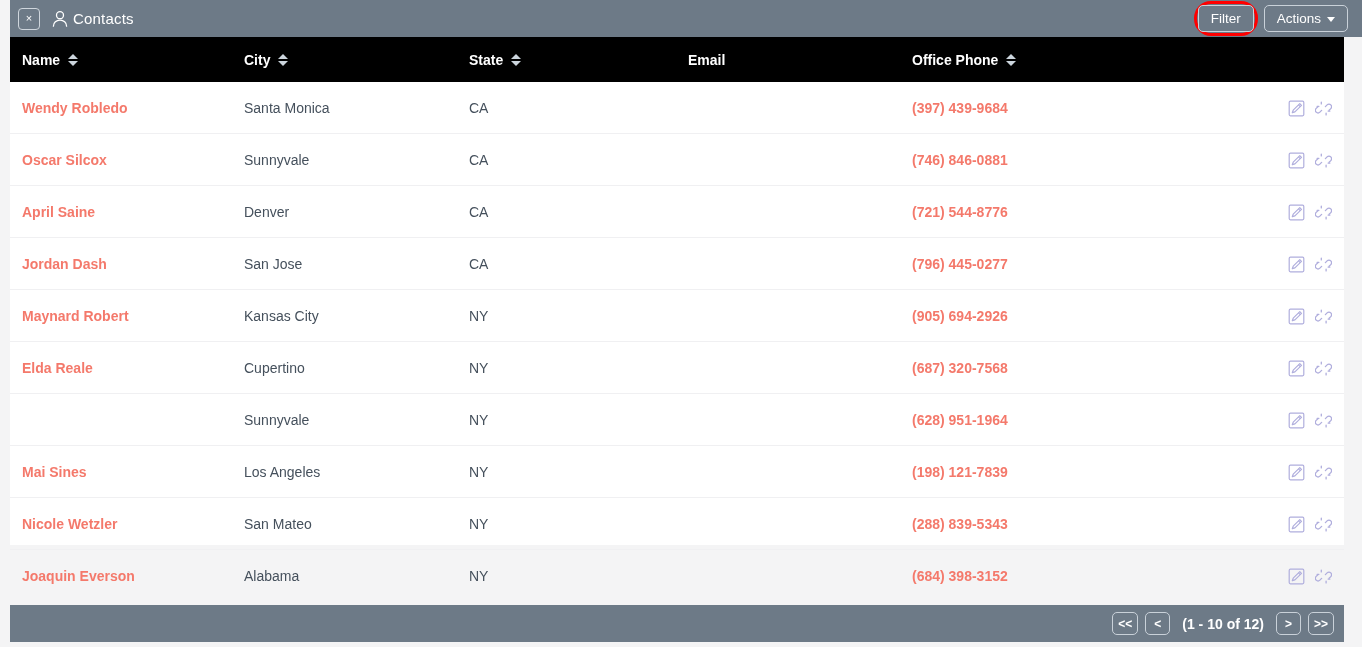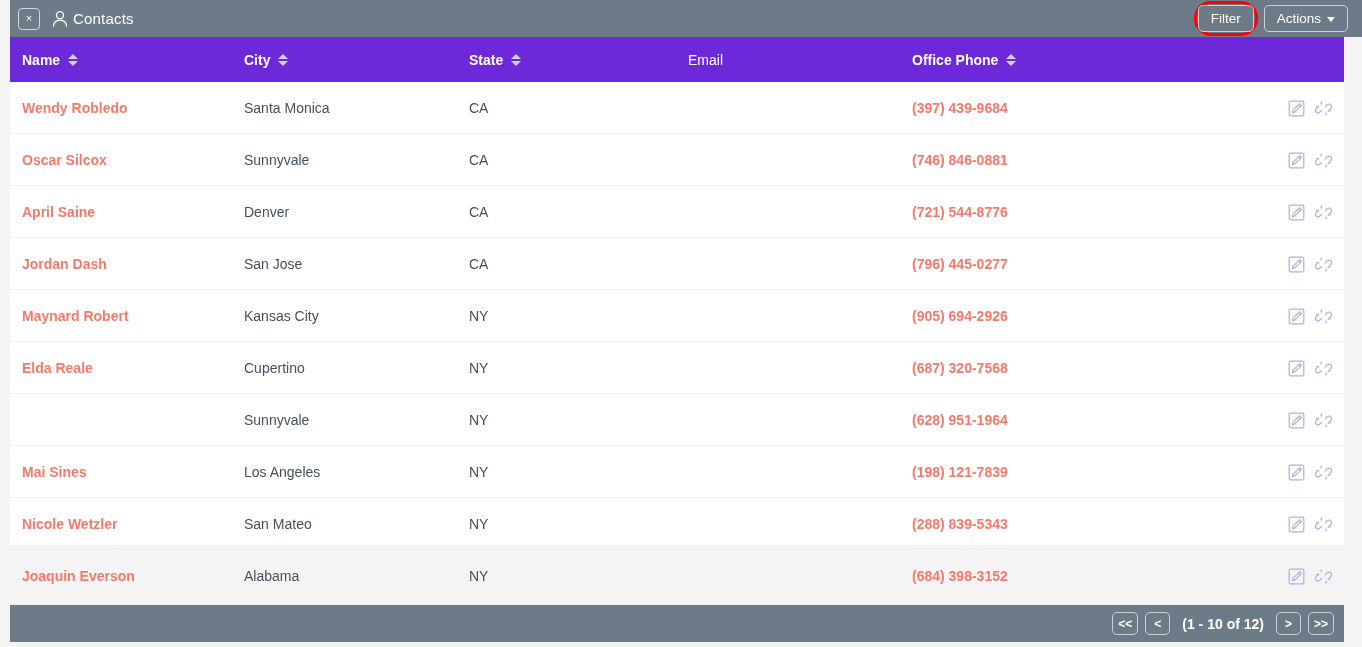--- a/index.html
+++ b/index.html
@@ -107,36 +107,36 @@
   }
   #actions-btn { margin-right: 14px; }
 
   
   #table-head {
     position: absolute;
     left: 10px;
     top: 37px;
     width: 1334px;
     height: 45px;
-    background: #6d28d9;
+    background: #000000;
     box-sizing: border-box;
   }
   .th {
     position: absolute;
     top: 0;
     height: 45px;
     display: flex;
     align-items: center;
     color: #ffffff;
     font-size: 14px;
     font-weight: bold;
     white-space: nowrap;
     cursor: pointer;
   }
-  .th.nosort { cursor: default; font-weight: normal; text-align: center; }
+  .th.nosort { cursor: default; font-weight: bold; text-align: center; }
 
   .sort-arrows {
     display: inline-flex;
     flex-direction: column;
     margin-left: 8px;
     justify-content: center;
     gap: 2px;
   }
   .sort-arrows .up {
     width: 0; height: 0;

